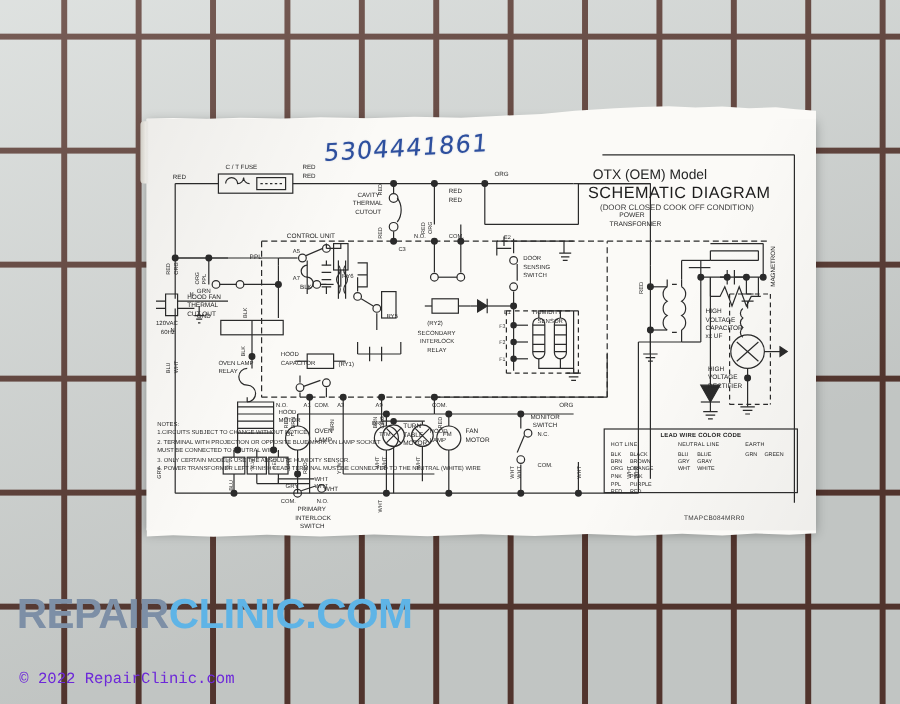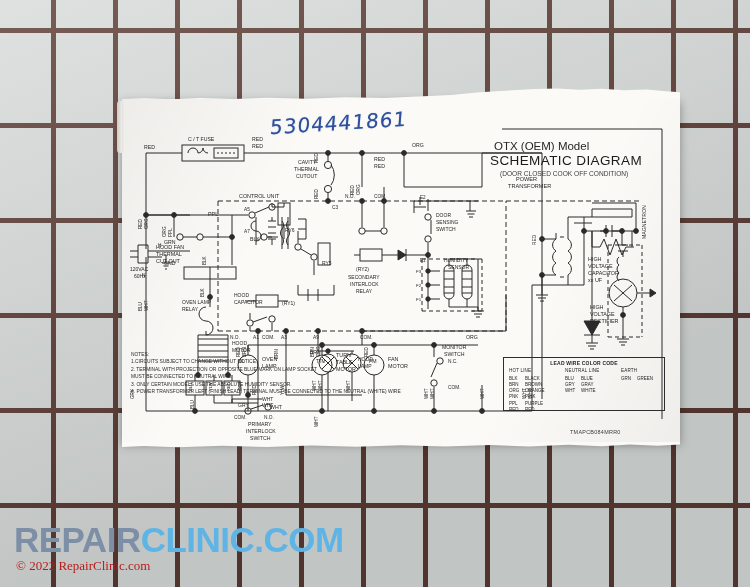--- a/index.html
+++ b/index.html
@@ -82,28 +82,27 @@
   .legend .lcol.hot{width:56px;}
   .legend .lcol.neu{width:56px;}
   .legend .ltitle{letter-spacing:.2px;margin-bottom:1.5px;}
   .legend .lrow span:first-child{display:inline-block;width:16px;}
 
   
   #watermark{
     position:absolute;left:14px;top:492px;
     font-size:35px;font-weight:bold;letter-spacing:-0.5px;
     font-family:"Liberation Sans", sans-serif;
-    margin-top:28px;
   }
   #watermark .w1{color:#7d8fa6;}
   #watermark .w2{color:#5fb4e6;}
   #copyright{
     position:absolute;left:16px;top:558px;
-    font-size:13px;color:#b91c1c;
-    font-family:Liberation Serif, serif;
+    font-size:13px;color:#6d28d9;
+    font-family:Liberation Mono, monospace;
   }
 </style>
 </head>
 <body>
 
 <div id="tile-wall">
   <div class="shade"></div>
 </div>
 
 <div id="paper">

